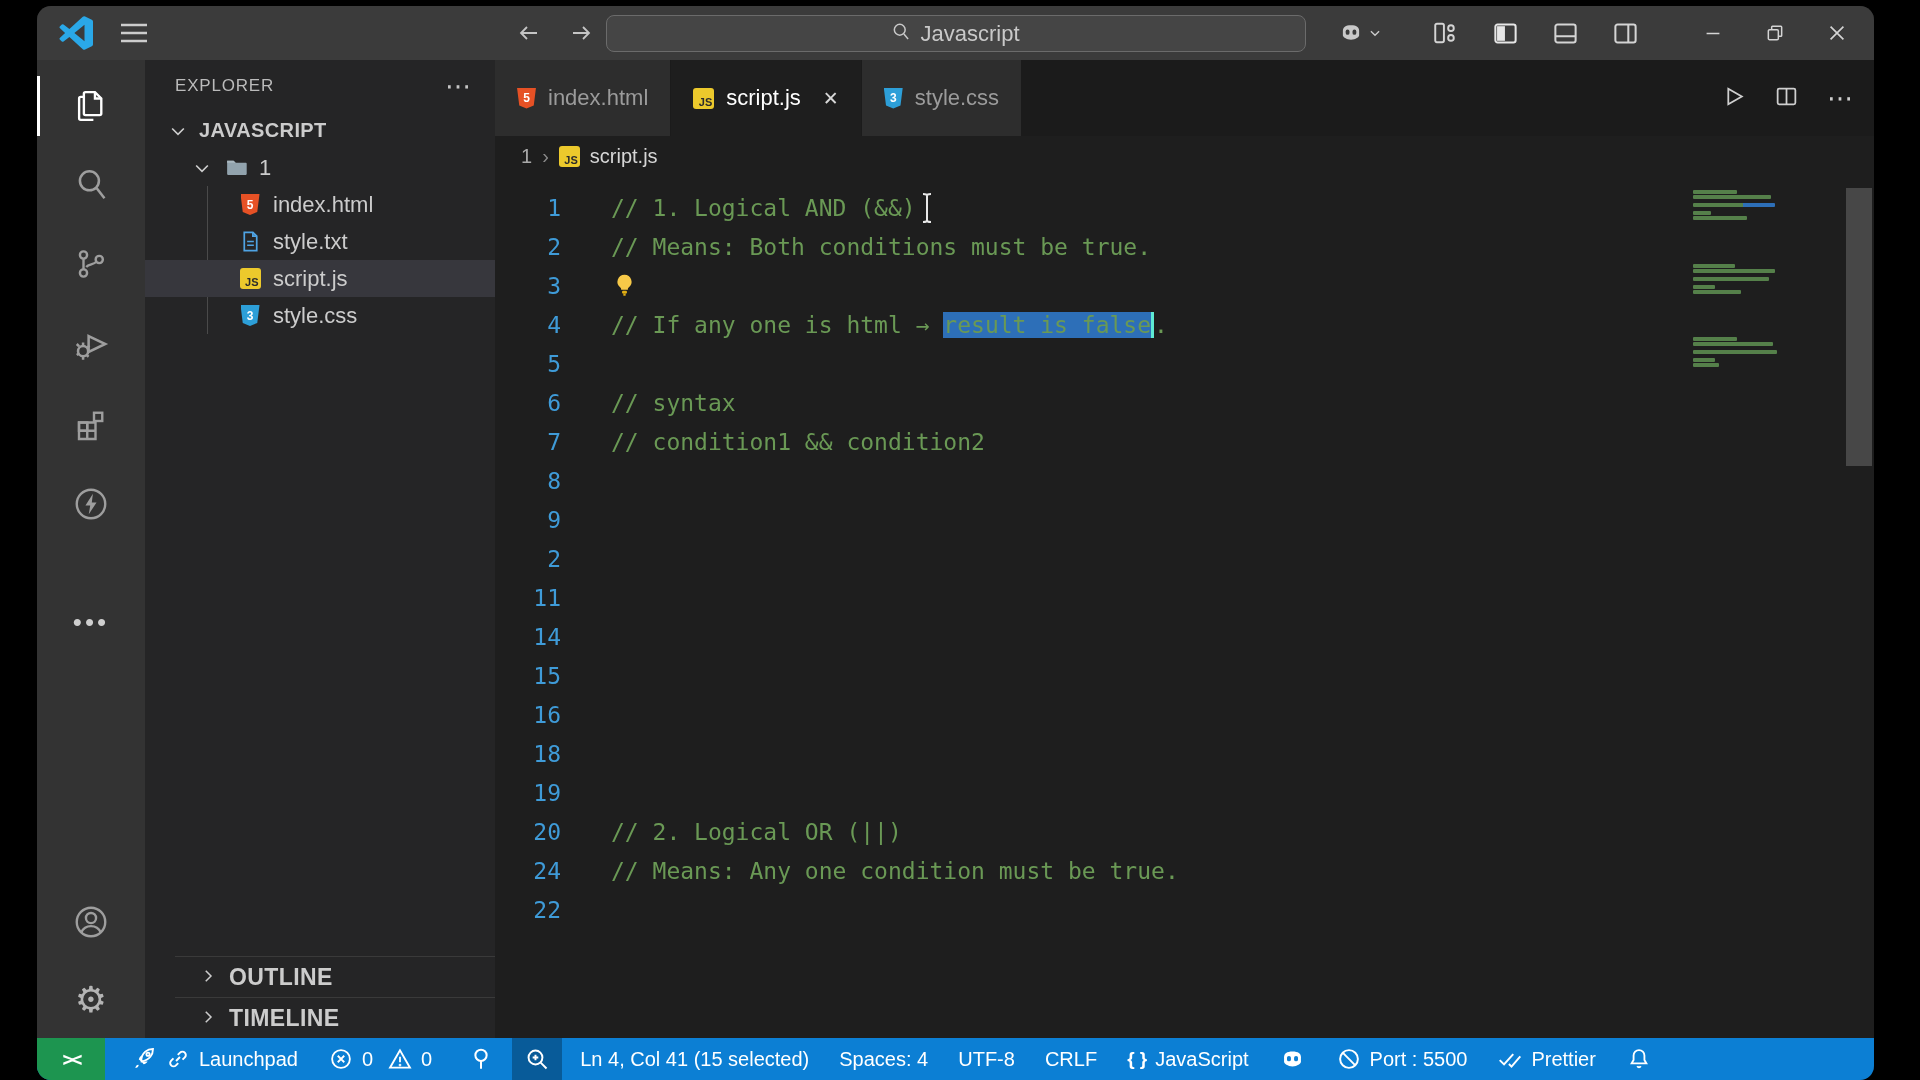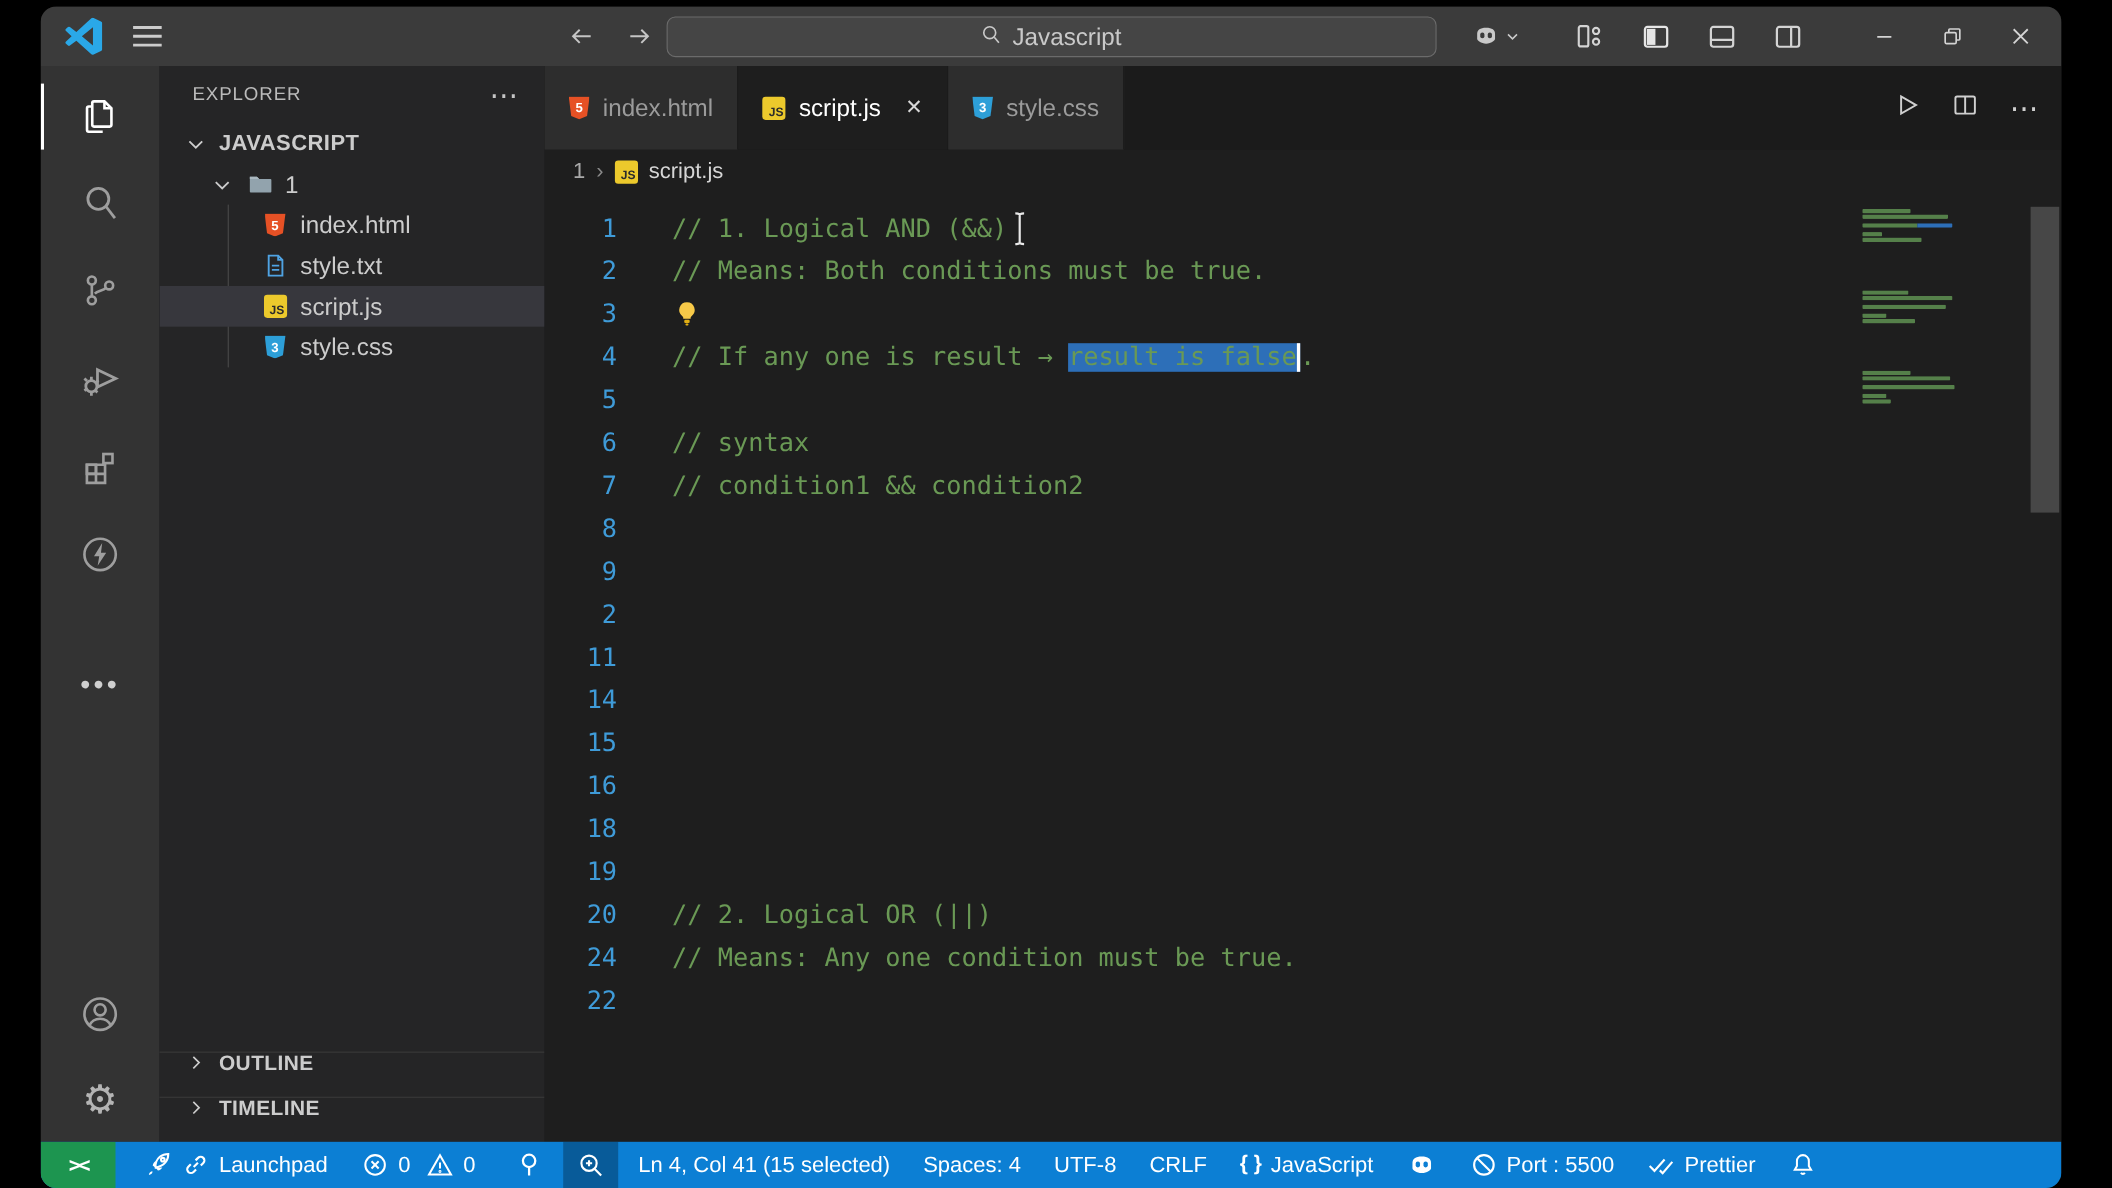--- a/index.html
+++ b/index.html
@@ -47,22 +47,22 @@
   .trow{height:37px;display:flex;align-items:center;gap:10px;cursor:pointer;white-space:nowrap;}
   .trow.selected{background:#37373d;}
   .trow .chev{display:flex;width:22px;justify-content:center;flex:0 0 auto;}
   .trow .ficon{display:flex;width:26px;justify-content:center;align-items:center;flex:0 0 auto;}
   .root-row{padding-left:22px;font-weight:700;font-size:20px;letter-spacing:.4px;}
   .folder-row{padding-left:46px;}
   .file-row{padding-left:92px;position:relative;}
   .tree .kids{position:relative;}
   .tree .kids::before{content:'';position:absolute;left:62px;top:0;bottom:0;width:1px;background:#4a4a4a;}
   .sb-panels{flex:0 0 auto;}
-  .panel-row{height:41px;border-top:1px solid #3a3a3a;display:flex;align-items:flex-start;gap:12px;
-             padding-left:24px;font-weight:700;font-size:19px;letter-spacing:.4px;cursor:pointer;}
+  .panel-row{height:41px;border-top:1px solid #3a3a3a;display:flex;align-items:center;gap:12px;
+             padding-left:24px;font-weight:700;font-size:23px;letter-spacing:.4px;cursor:pointer;margin-left:30px;}
 
   
   .shield{width:19px;height:21px;clip-path:polygon(0 0,100% 0,88% 86%,50% 100%,12% 86%);
           display:flex;align-items:center;justify-content:center;color:#fff;font-size:12px;font-weight:700;}
   .shield.html{background:#e65125;}
   .shield.css{background:#2d9fd8;}
   .jsbox{width:21px;height:21px;background:#ecc92c;border-radius:3px;color:#2b2b2b;font-size:11px;
          font-weight:700;display:flex;align-items:flex-end;justify-content:flex-end;padding:1px 2px;}
 
   
@@ -76,21 +76,21 @@
   .breadcrumb{height:40px;display:flex;align-items:center;gap:10px;padding-left:26px;font-size:20px;
               color:#a9a9a9;flex:0 0 auto;}
   .breadcrumb .sep{color:#8a8a8a;font-size:20px;}
   .breadcrumb .file{color:#d6d6d6;}
 
   .code-area{flex:1 1 auto;position:relative;overflow:hidden;padding-top:12px;
              font-family:"DejaVu Sans Mono", monospace;font-size:23px;}
   .cline{height:39px;display:flex;align-items:center;}
   .ln{width:90px;flex:0 0 auto;text-align:right;padding-right:24px;color:var(--c-line_number,#3f9bd8);}
   .ltext{margin-left:26px;white-space:pre;color:var(--c-comment,#6a9955);display:flex;align-items:center;}
-  .ltext .sel{background:var(--c-selection,#2d6fb8);border-right:3px solid #ffffff;}
+  .ltext .sel{background:var(--c-selection,#2d6fb8);border-right:3px solid #5eead4;}
   .bulb{display:flex;align-items:center;margin-right:6px;}
   .mouse-ibeam{position:absolute;pointer-events:none;}
 
   
   .minimap{position:absolute;top:4px;right:31px;width:150px;height:520px;}
   .mm-row{position:absolute;height:4px;display:flex;border-radius:1px;overflow:hidden;}
   .mm-row .g{background:#55804a;height:100%;}
   .mm-row .b{background:var(--c-selection,#2d6fb8);height:100%;}
   .vscroll{position:absolute;top:0;right:0;width:30px;height:100%;}
   .vthumb{position:absolute;left:2px;width:26px;background:rgba(121,121,121,.45);}
@@ -388,21 +388,21 @@
             <div class="cline">
               <span class="ln">3</span>
               <span class="ltext"><span class="bulb"><svg width="27" height="27" viewBox="0 0 24 24">
                     <path fill="#f7c948" d="M12 2.5a6.2 6.2 0 0 0-3.7 11.2c.5.4.7.8.7 1.3v.7h6v-.7c0-.5.2-.9.7-1.3A6.2 6.2 0 0 0 12 2.5z"></path>
                     <rect x="9.8" y="16.7" width="4.4" height="2.6" rx="1" fill="#e2af14"></rect>
                     <rect x="10.8" y="19.6" width="2.4" height="1.6" rx=".7" fill="#e2af14"></rect>
                   </svg></span></span>
             </div>
             <div class="cline">
               <span class="ln">4</span>
-              <span class="ltext"><span>// If any one is result → </span><span class="sel">result is false</span><span>.</span></span>
+              <span class="ltext"><span>// If any one is html → </span><span class="sel">result is false</span><span>.</span></span>
             </div>
             <div class="cline">
               <span class="ln">5</span>
               <span class="ltext"></span>
             </div>
             <div class="cline">
               <span class="ln">6</span>
               <span class="ltext"><span>// syntax</span></span>
             </div>
             <div class="cline">

